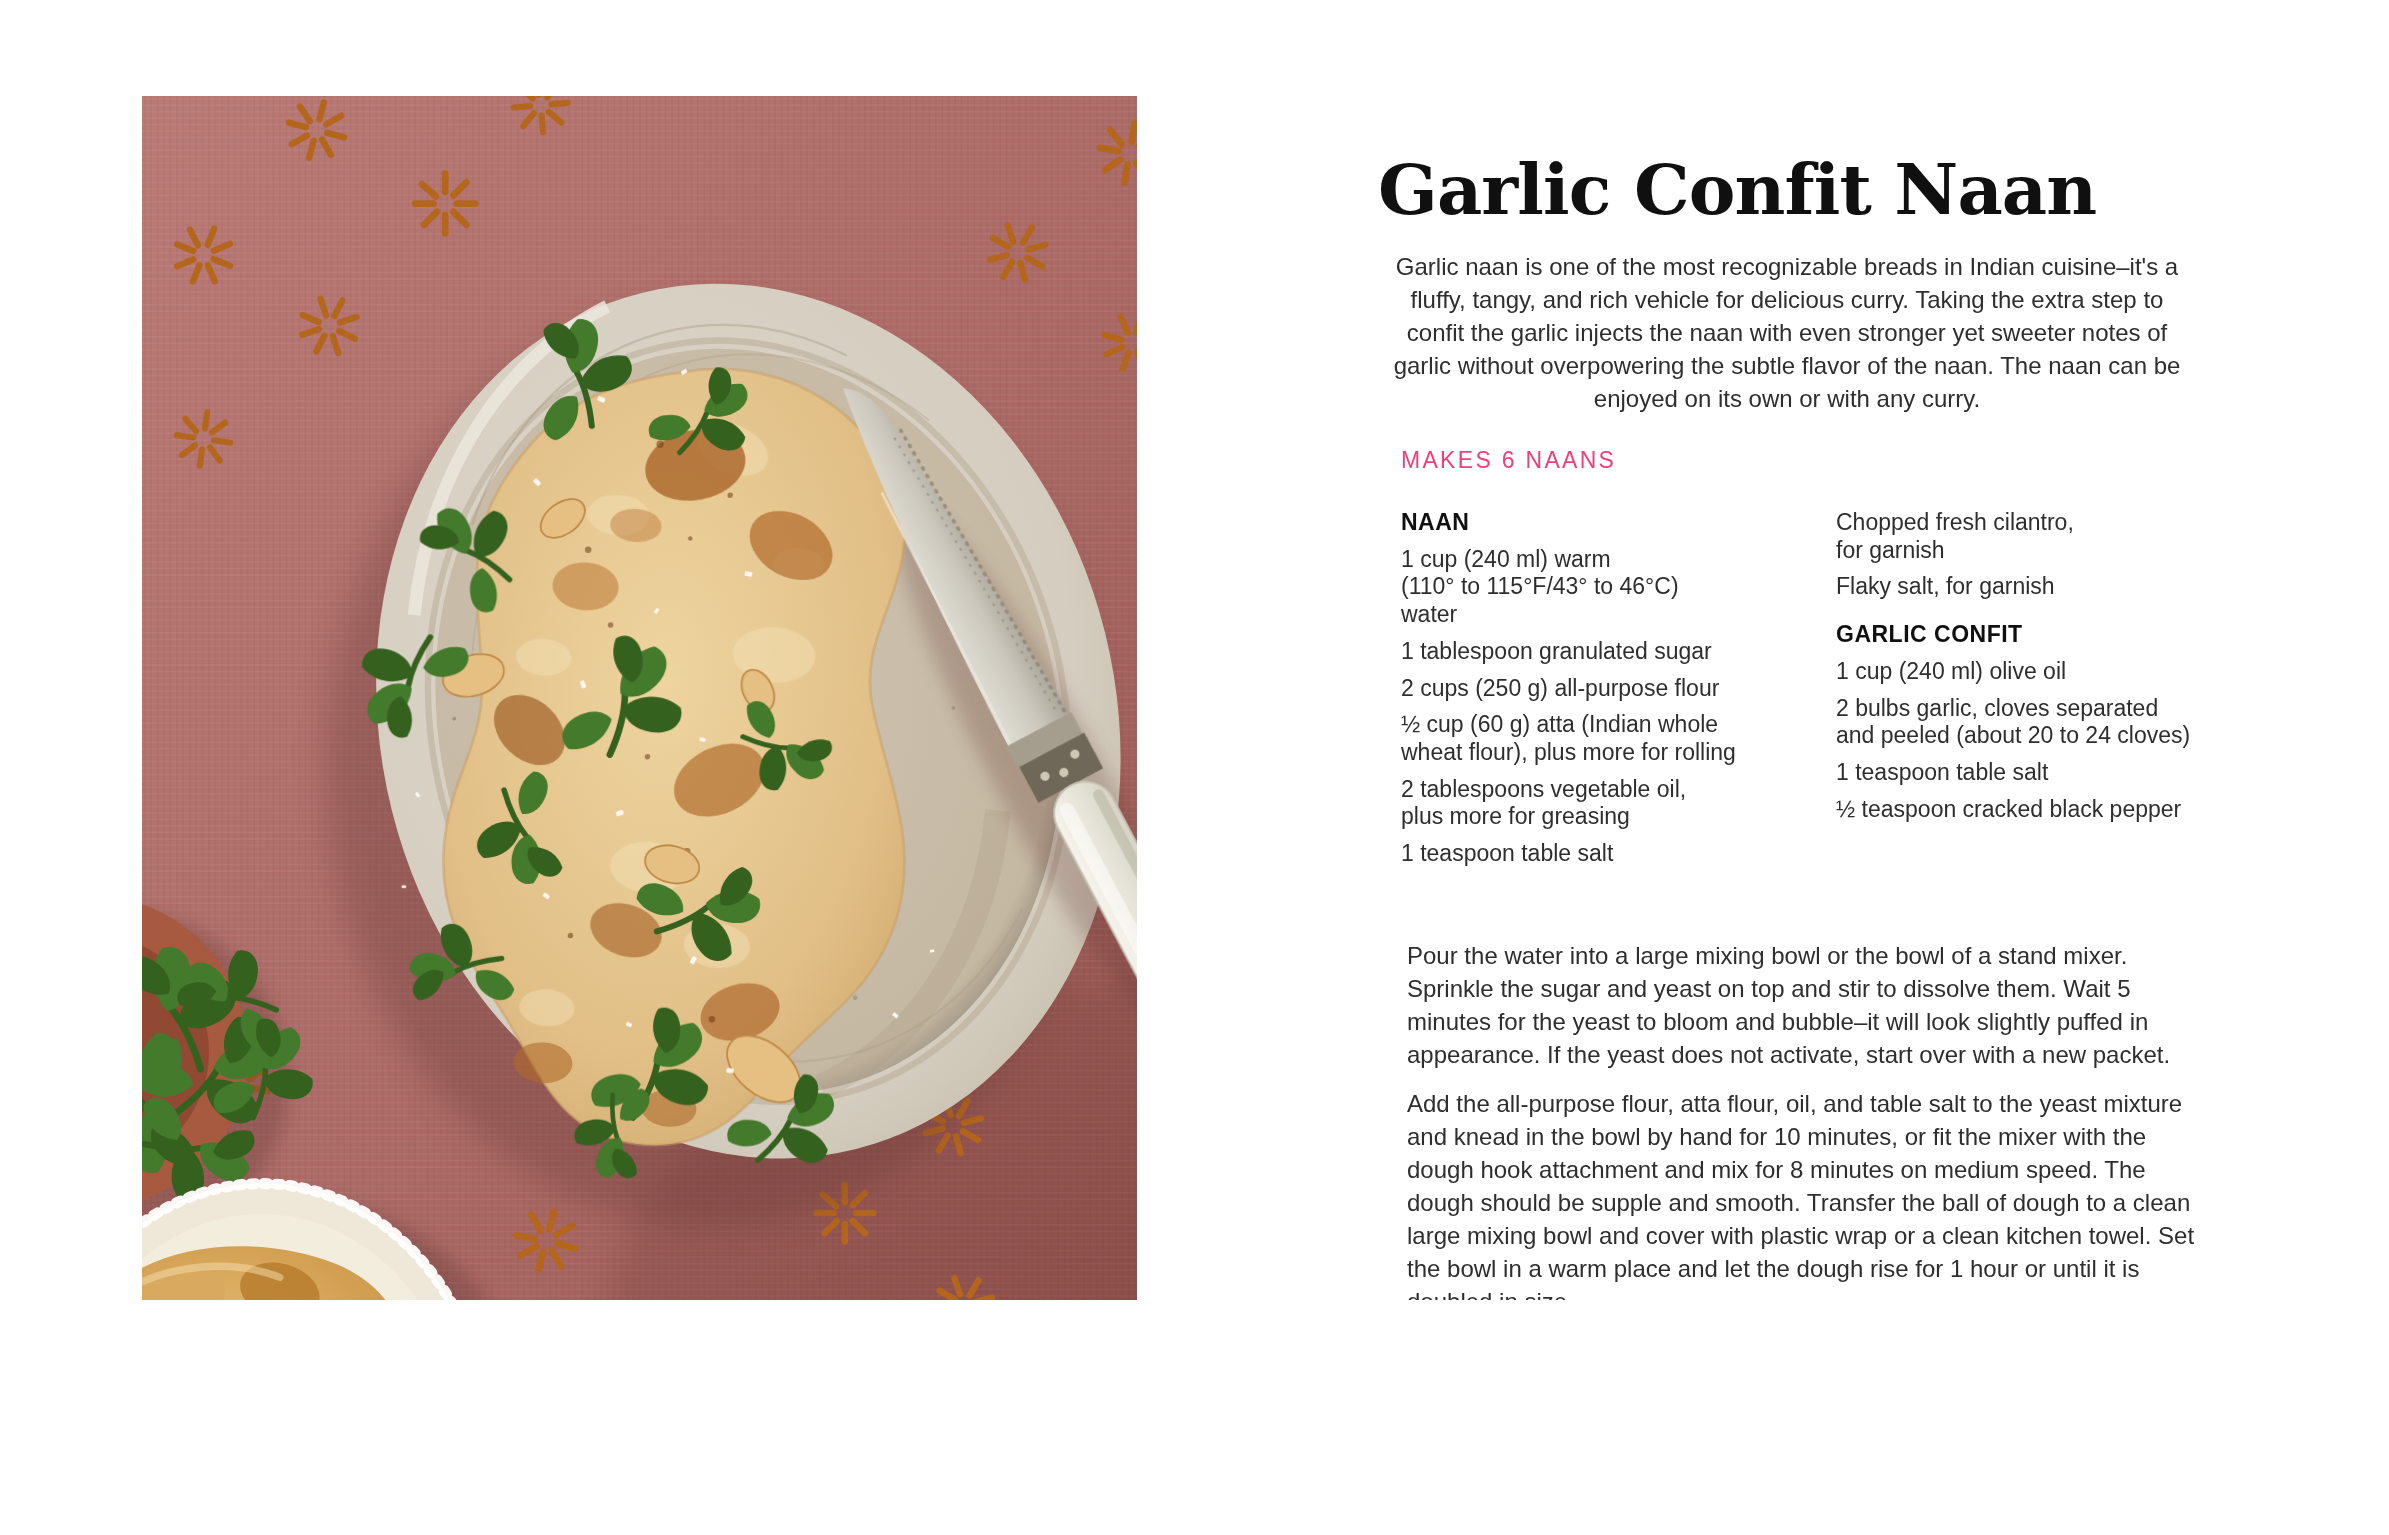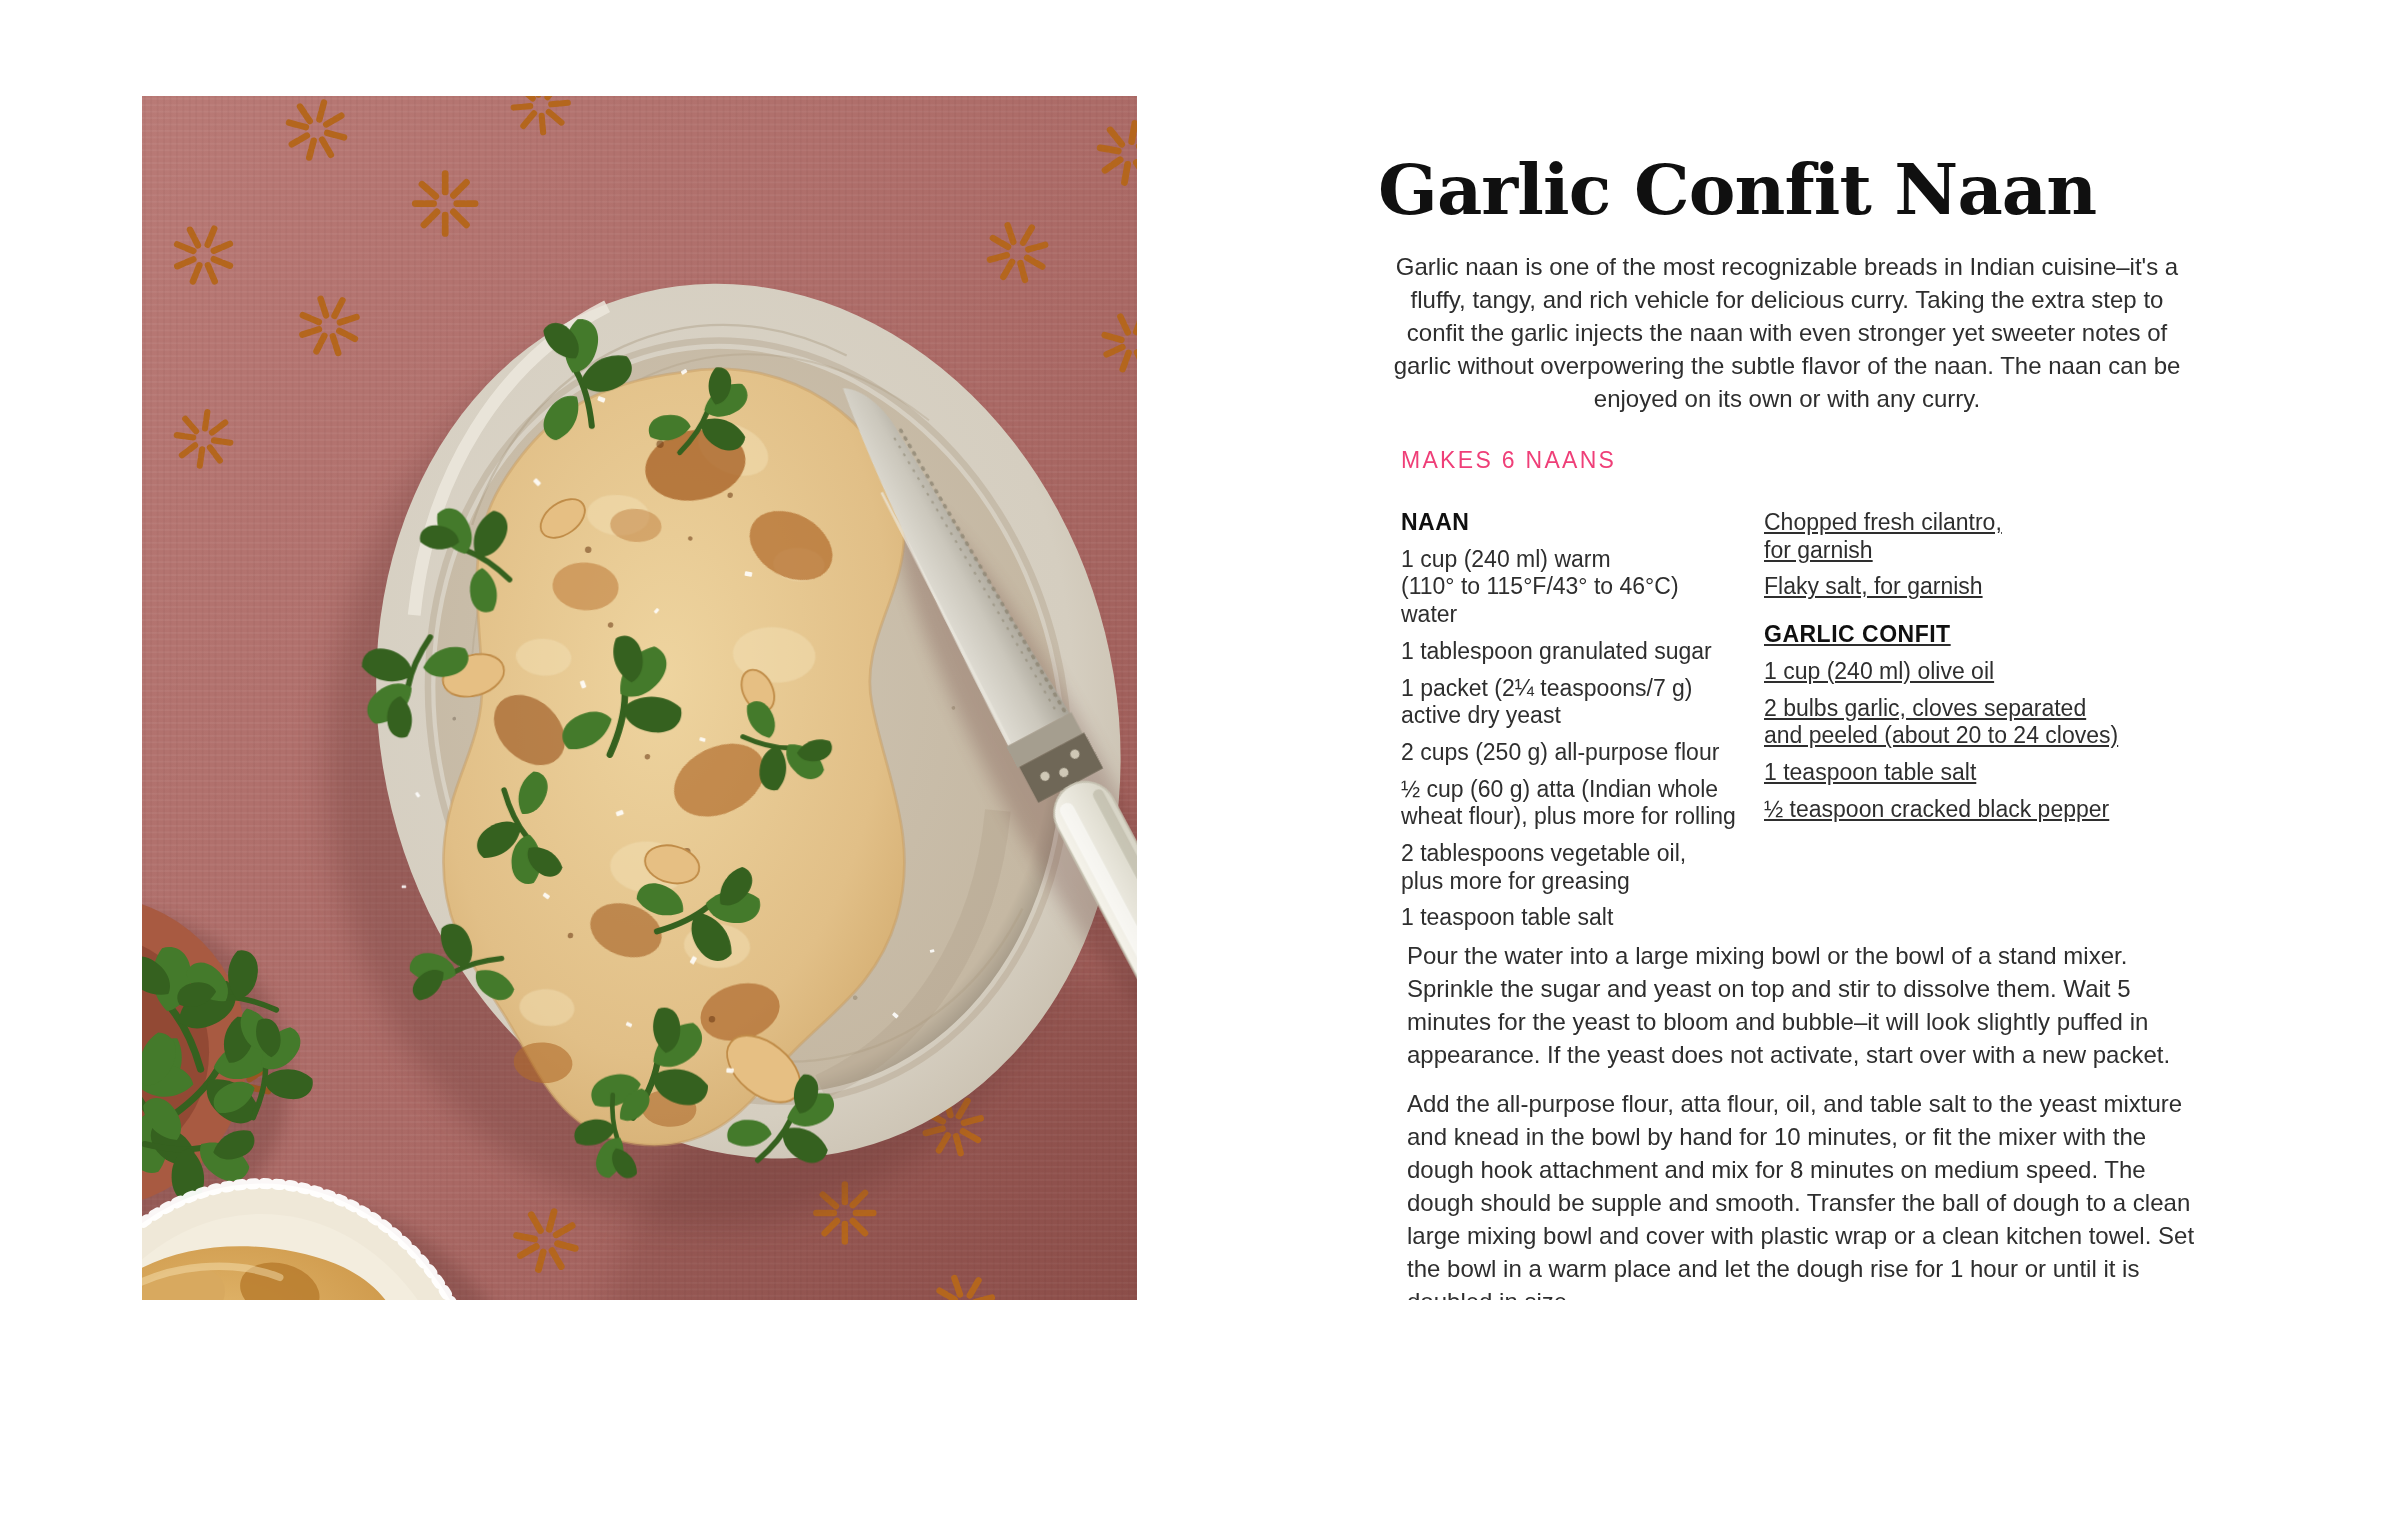--- a/index.html
+++ b/index.html
@@ -25,21 +25,21 @@
     position:absolute;left:1334px;top:107px;
     font-family:"DejaVu Serif",serif;font-weight:700;
     font-size:70px;line-height:72px;letter-spacing:-0.9px;color:var(--heading);
   }
   .intro{position:absolute;left:1337px;top:250px;width:812px;
     font-size:24px;line-height:33px;color:var(--body);margin:0;text-align:center;}
   .yield{position:absolute;left:1357px;top:447px;font-size:23px;
     letter-spacing:2.3px;color:var(--accent);}
   .ing{position:absolute;top:509px;font-size:23px;line-height:27.6px;color:var(--body);}
   .ing-left{left:1357px;width:386px;}
-  .ing-right{left:1720px;width:397px;text-decoration:underline;}
+  .ing-right{left:1792px;width:397px;}
   .ing h3{margin:0 0 9.2px 0;font-size:23px;line-height:27.6px;font-weight:700;
     color:var(--heading);letter-spacing:0.5px;}
   .ing h3.subhead{margin-top:20px;}
   .ing .item{margin:0 0 9.2px 0;white-space:pre-line;}
   .steps{position:absolute;left:1363px;top:939px;width:812px;
     font-size:24px;line-height:33px;color:var(--body);}
   .steps p{margin:0 0 15.6px 0;}
   .continued{position:absolute;left:1337px;top:1349px;width:809px;text-align:center;
     font-size:24px;font-style:italic;color:#3a3a3a;}
   .pagefoot{position:absolute;right:131px;top:1457px;
@@ -302,22 +302,20 @@
   <p class="intro">Garlic naan is one of the most recognizable breads in Indian cuisine–it's a fluffy, tangy, and rich vehicle for delicious curry. Taking the extra step to confit the garlic injects the naan with even stronger yet sweeter notes of garlic without overpowering the subtle flavor of the naan. The naan can be enjoyed on its own or with any curry.</p>
 
   <div class="yield">MAKES 6 NAANS</div>
 
   <div class="ing ing-left">
     <h3>NAAN</h3>
     <div class="item">1 cup (240 ml) warm
 (110° to 115°F/43° to 46°C)
 water</div>
     <div class="item">1 tablespoon granulated sugar</div>
-    <div class="item">1 packet (2¼ teaspoons/7 g)
-active dry yeast</div>
     <div class="item">2 cups (250 g) all-purpose flour</div>
     <div class="item">½ cup (60 g) atta (Indian whole
 wheat flour), plus more for rolling</div>
     <div class="item">2 tablespoons vegetable oil,
 plus more for greasing</div>
     <div class="item">1 teaspoon table salt</div>
   </div>
 
   <div class="ing ing-right">
     <div class="item">Chopped fresh cilantro,

